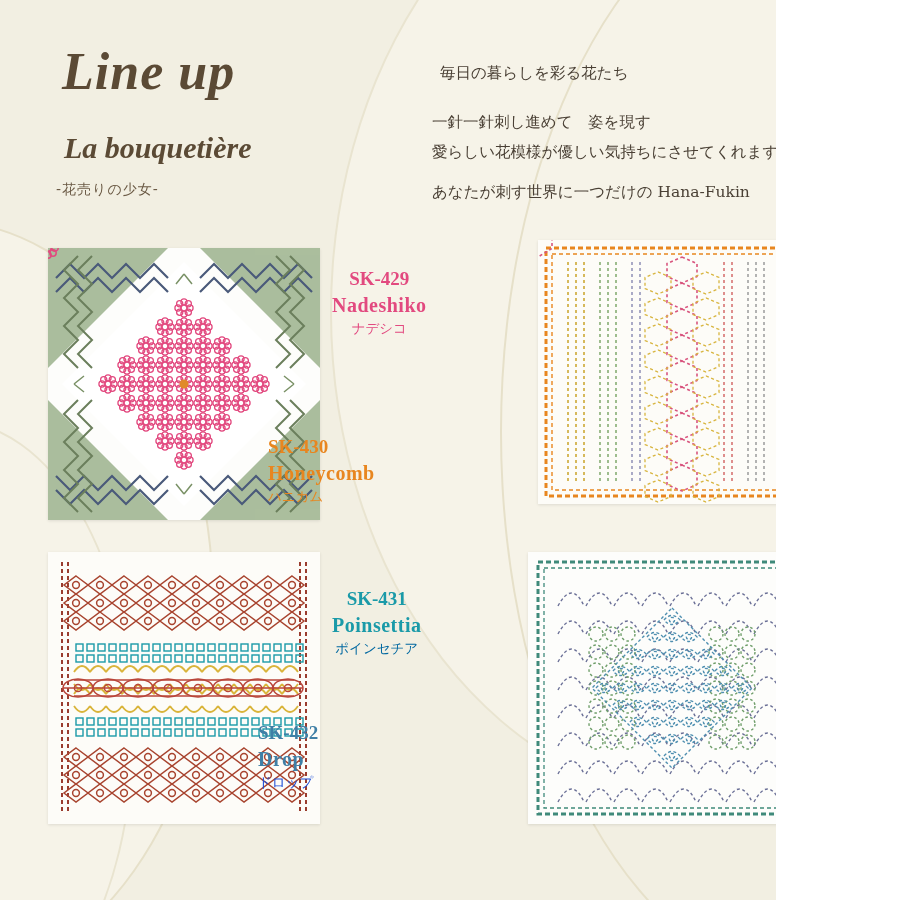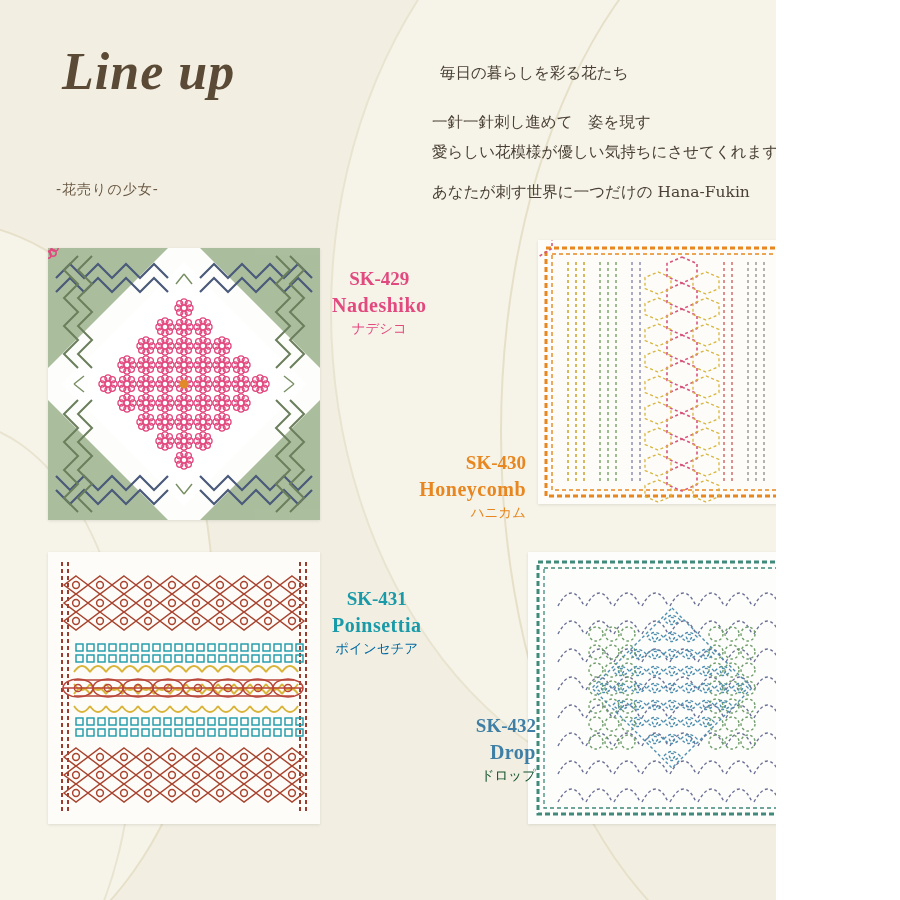--- a/index.html
+++ b/index.html
@@ -123,49 +123,50 @@
     font-size: 20px;
     line-height: 1.3;
     letter-spacing: 0.5px;
   }
   .caption .kana {
     font-family: "DejaVu Sans", sans-serif;
     font-size: 13.5px;
     line-height: 1.5;
   }
   .align-left { text-align: center; }
-  .align-right { text-align: right; margin-top: 16px; }
+  .align-right { text-align: left; }
 
   
   #p429 .swatch { left: 48px; top: 248px; width: 272px; height: 272px; }
   #p429 .caption { left: 332px; top: 266px; }
 
   #p430 .swatch { left: 538px; top: 240px; width: 288px; height: 264px; }
   #p430 .caption { left: 268px; top: 434px; width: 258px; }
 
   #p431 .swatch { left: 48px; top: 552px; width: 272px; height: 272px; }
   #p431 .caption { left: 332px; top: 586px; }
 
   #p432 .swatch { left: 528px; top: 552px; width: 288px; height: 272px; }
-  #p432 .caption { left: 258px; top: 697px; width: 278px; }
+  #p432 .caption { left: 258px; top: 720px; width: 278px; }
 </style>
 </head>
 <body>
 
 <div id="page">
 
   <div class="bg-curve curve-a"></div>
   <div class="bg-curve curve-b"></div>
   <div class="bg-curve curve-c"></div>
   <div class="bg-curve curve-d"></div>
 
   <div class="content">
 
     <div class="header">
       <div class="title-main">Line up</div>
+      <div class="title-sub">La bouquetière</div>
       <div class="title-sub-jp">-花売りの少女-</div>
       <div class="lead lead-1">毎日の暮らしを彩る花たち</div>
       <div class="lead lead-2">一針一針刺し進めて　姿を現す</div>
       <div class="lead lead-3">愛らしい花模様が優しい気持ちにさせてくれます</div>
       <div class="lead lead-4">あなたが刺す世界に一つだけの Hana-Fukin</div>
     </div>
 
     <div class="product" id="p429">
       <div class="swatch">
         <svg width="272" height="272" viewBox="0 0 272 272">
@@ -1175,18 +1176,18 @@
               <circle cx="161" cy="187" r="2.6"></circle>
               <path d="M136 204 q8 -9 16 0 q-8 9 -16 0"></path>
               <circle cx="144" cy="204" r="2.6"></circle>
               <polygon points="144,56 224,136 144,216 64,136"></polygon>
             </g>
         </svg>
       </div>
       <div class="caption align-right" style="color: rgb(63, 127, 166);">
         <div class="code">SK-432</div>
         <div class="name">Drop</div>
-        <div class="kana" style="color: #14532d;">ドロップ</div>
+        <div class="kana" style="color: #1d4ed8;">ドロップ</div>
       </div>
     </div>
 
   </div>
 </div>
 
 </body></html>

